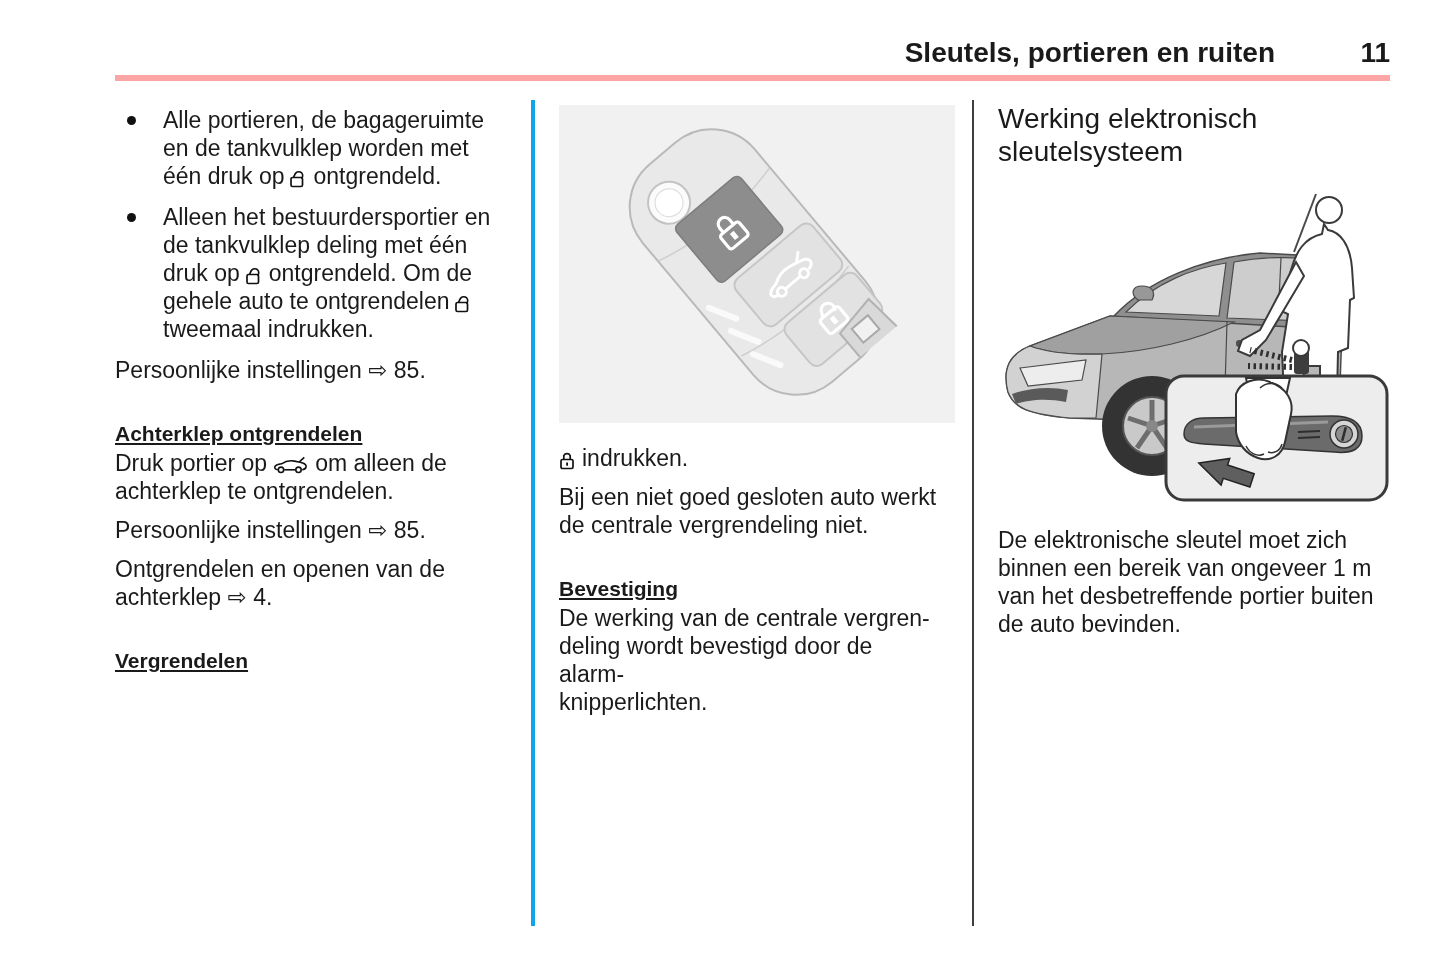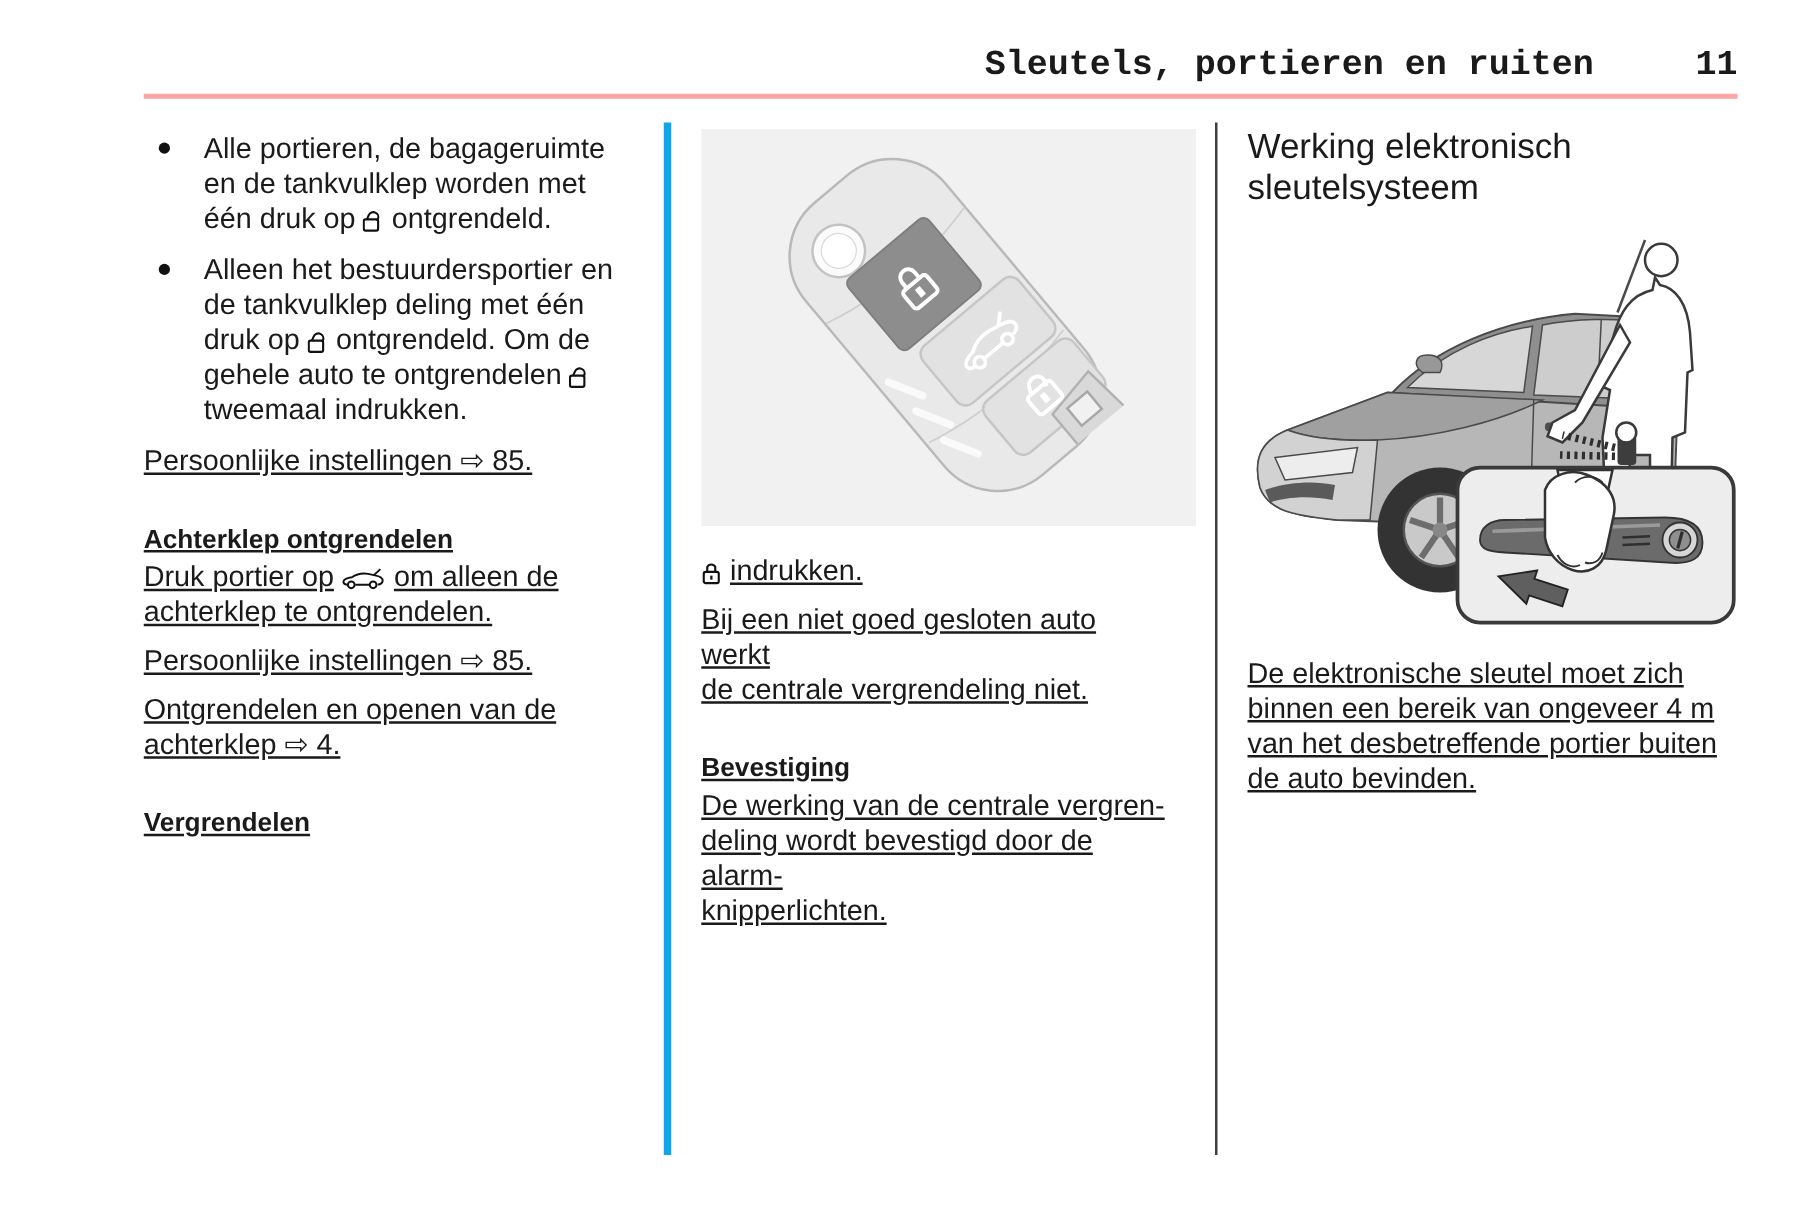--- a/index.html
+++ b/index.html
@@ -9,32 +9,32 @@
     font-family:"Liberation Sans","DejaVu Sans",sans-serif;
     color:#1a1a1a;
     -webkit-font-smoothing:antialiased;
     overflow:hidden;
   }
   .page{box-sizing:border-box;width:1445px;height:966px;padding:0 55px 0 115px;}
   
   .hdr{
     display:flex;justify-content:flex-end;align-items:flex-end;
     padding:38px 0 7px 0;
-    border-bottom:4px solid #fca5a5;
-    font-size:28px;font-weight:bold;line-height:30px;font-family:Liberation Mono, monospace;
+    border-bottom:6px solid #fca5a5;
+    font-size:28px;font-weight:bold;line-height:30px;
   }
   .hdr .num{width:115px;text-align:right;}
   
   .columns{display:flex;margin-top:19px;height:826px;}
   .col{box-sizing:border-box;}
   .col-left{width:416px;padding-right:20px;}
-  .col-mid{width:441px;border-left:6px solid #0ea5e9;padding:0 34px 0 24px;}
+  .col-mid{width:441px;border-left:4px solid #0ea5e9;padding:0 34px 0 24px;}
   .col-right{width:418px;border-left:2px solid #3f3f3f;padding-left:24px;}
   
-  p{margin:0 0 11px 0;font-size:23px;line-height:28px;text-decoration:underline;}
+  p{margin:0 0 11px 0;font-size:23px;line-height:28px;}
   h3{font-size:21px;line-height:28px;font-weight:bold;margin:36px 0 1px 0;text-decoration:underline;}
   h2{font-size:28px;line-height:33px;font-weight:normal;margin:2px 0 0 0;}
   .t{white-space:pre-line;}
   ul{list-style:none;margin:6px 0 0 0;padding:0;}
   li{display:flex;margin-bottom:13px;font-size:23px;line-height:28px;}
   .dot{flex:0 0 9px;width:9px;height:9px;border-radius:50%;background:#111;margin:10px 0 0 12px;}
   .li-body{margin-left:27px;}
   .inline-icon{display:inline-block;vertical-align:-4px;margin:0 6px;}
   .icon-wide{vertical-align:-3px;}
   
@@ -235,19 +235,19 @@
             <path d="M238,214 C242,202 258,196 272,202 C288,208 296,220 293,234 L287,262 C284,276 272,282 260,278 C248,274 240,264 238,252 Z" fill="#ffffff" stroke="#333333" stroke-width="2"></path>
             <path d="M248,266 C252,274 260,277 266,274 M270,272 C276,274 282,271 284,264" fill="none" stroke="#333333" stroke-width="1.5"></path>
             <path d="M262,208 C268,202 278,202 284,208" fill="none" stroke="#333333" stroke-width="1.5"></path>
             <g transform="translate(216,288) rotate(18)">
               <path d="M12,-7 L40,-7 L40,7 L12,7 L12,14 L-16,0 L12,-14 Z" fill="#5f5f5f" stroke="#222222" stroke-width="1.5"></path>
             </g>
           </g>
         </svg>
       </figure>
       <p class="t">De elektronische sleutel moet zich
-binnen een bereik van ongeveer 4 m
+binnen een bereik van ongeveer 1 m
 van het desbetreffende portier buiten
 de auto bevinden.</p>
     </section>
 
   </main>
 </div>
 
 </body></html>

